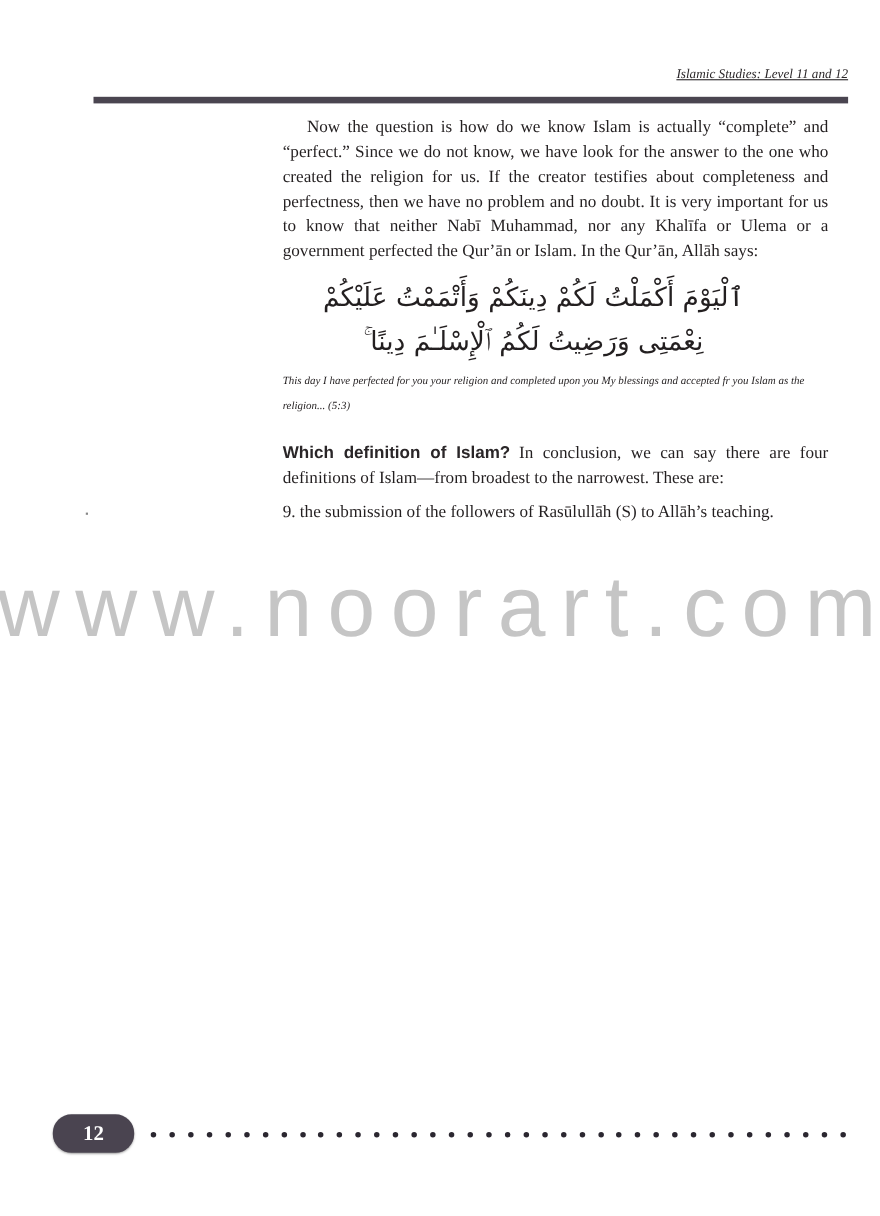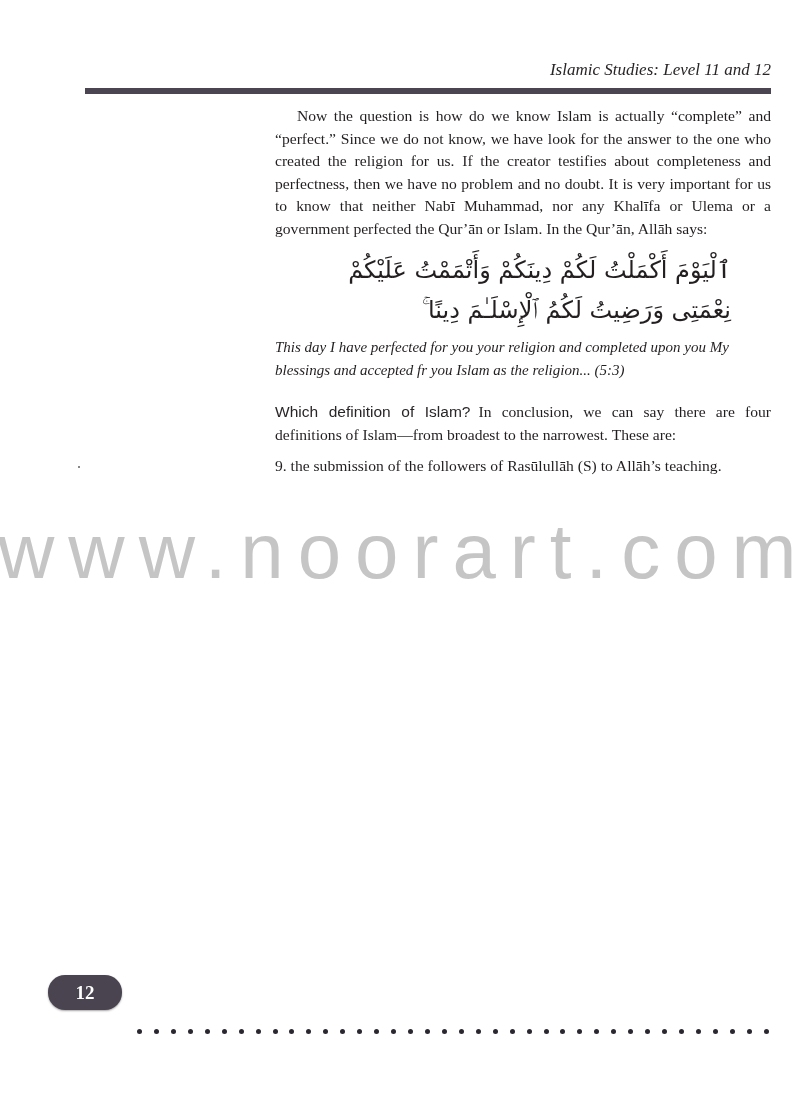--- a/index.html
+++ b/index.html
@@ -3,57 +3,57 @@
 <meta charset="utf-8">
 <style>
   html, body { margin: 0; padding: 0; background: #ffffff; }
   body {
     width: 800px; height: 1105px; position: relative; overflow: hidden;
     font-family: "Liberation Serif", "DejaVu Serif", serif;
     color: #231f20;
   }
   .running-head {
     position: absolute; right: 29px; top: 60px;
-    font-style: italic; font-size: 17px; color: #2a2628;
+    font-style: italic; font-size: 12px; color: #2a2628; text-decoration: underline;
   }
   .top-rule {
     position: absolute; left: 85px; top: 88px; width: 686px; height: 6px;
     background: #4a4550;
   }
   .content {
-    position: absolute; left: 275px; top: 105px; width: 496px;
+    position: absolute; left: 257px; top: 105px; width: 496px;
     font-size: 15.6px; line-height: 22.5px;
   }
   .para { margin: 0; text-align: justify; text-indent: 22px; }
   .arabic {
     direction: rtl; text-align: center;
     font-family: "DejaVu Sans", sans-serif;
     font-size: 24px; line-height: 40px;
     margin: 10px 0 6px 0; padding-right: 40px;
   }
-  .arabic div { white-space: nowrap; text-align: right; }
+  .arabic div { white-space: nowrap; }
   .translation {
-    margin: 0; font-style: italic; font-size: 15px; line-height: 22.5px;
+    margin: 0; font-style: italic; font-size: 10px; line-height: 22.5px;
   }
   .section-block { margin-top: 20px; text-align: justify; }
   .section-heading {
     font-family: "Liberation Sans", "DejaVu Sans", sans-serif;
-    font-weight: normal; font-size: 15.5px; color: #2a2628; margin-right: 8px;
+    font-weight: bold; font-size: 15.5px; color: #2a2628; margin-right: 8px;
   }
   .list { margin: 9px 0 0 0; padding: 0; list-style: none; }
   .list li { margin: 0 0 9px 0; }
   .watermark {
     position: absolute; left: -2px; top: 512px;
     font-family: "Liberation Sans", "DejaVu Sans", sans-serif;
     font-size: 78px; letter-spacing: 14px; color: rgba(150,150,150,0.55);
     white-space: nowrap; pointer-events: none; line-height: 1;
     -webkit-text-stroke: 0;
   }
   .page-pill {
-    position: absolute; left: 48px; top: 975px; width: 74px; height: 35px;
+    position: absolute; left: 48px; top: 1013px; width: 74px; height: 35px;
     border-radius: 17px; background: #4a4450;
     color: #ffffff; font-weight: bold; font-size: 19px;
     display: flex; align-items: center; justify-content: center;
     box-shadow: 0 1px 2px rgba(0,0,0,0.35);
     font-family: Liberation Serif, serif;
   }
   .dot-leader {
     position: absolute; left: 137px; top: 1026px; width: 632px; height: 10px;
     display: flex; justify-content: space-between; align-items: center;
   }

